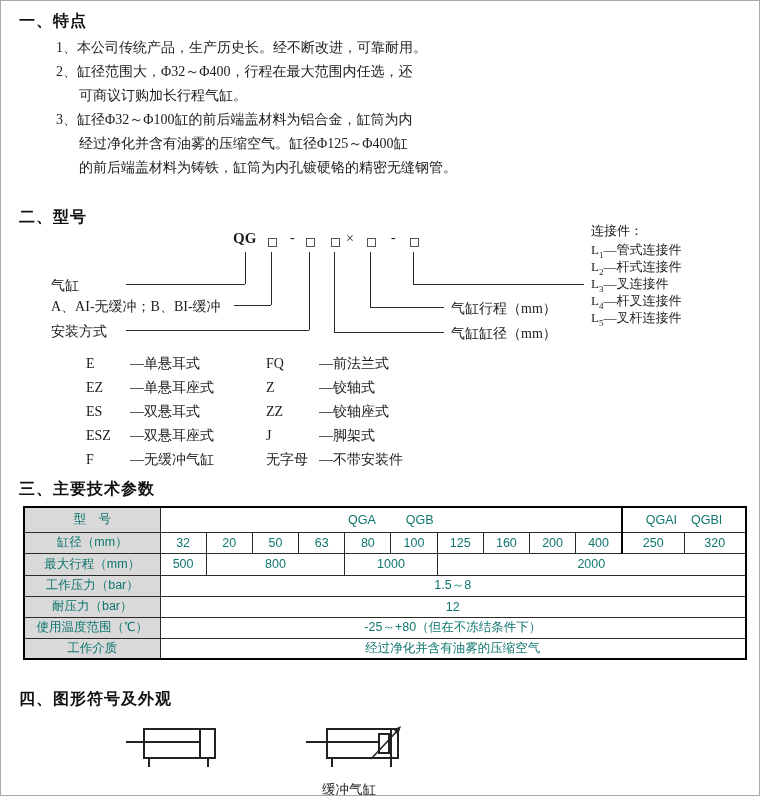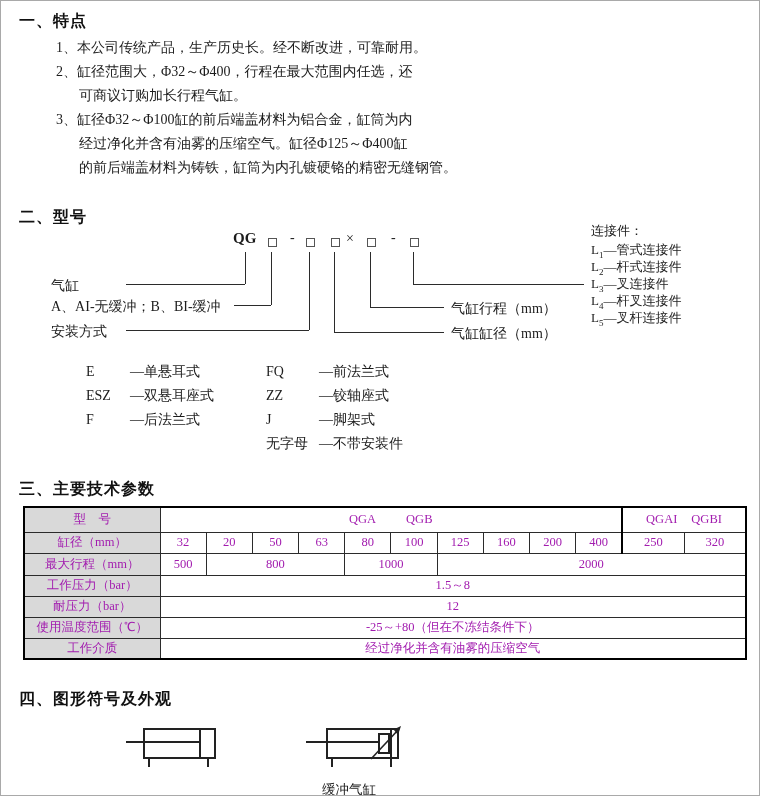--- a/index.html
+++ b/index.html
@@ -14,31 +14,31 @@
   }
   .s1line{position:absolute;font-size:14px;white-space:nowrap;}
   .lbl{position:absolute;font-size:14px;white-space:nowrap;}
   .hline{position:absolute;height:1px;background:#2b2b2b;}
   .vline{position:absolute;width:1px;background:#2b2b2b;}
   .fbox{position:absolute;width:7px;height:7px;border:1px solid #555;background:#fff;}
   .ftext{position:absolute;font-size:15px;font-weight:600;white-space:nowrap;}
   .fsym{position:absolute;font-size:14px;white-space:nowrap;}
   sub{font-size:9px;}
   
-  .mcol{position:absolute;font-size:14px;margin-top:8px;}
+  .mcol{position:absolute;font-size:14px;}
   .mrow{height:24px;white-space:nowrap;}
   .mcode{display:inline-block;width:44px;}
   .mcol2 .mcode{width:53px;}
   
   .connline{position:absolute;left:590px;font-size:13px;white-space:nowrap;}
   
   .tblwrap{position:absolute;left:22px;top:505px;width:724px;}
   table{border-collapse:collapse;table-layout:fixed;width:724px;border:2px solid #000;}
   td{border:1px solid #2b2b2b;text-align:center;vertical-align:middle;
-     font-family:Liberation Serif, serif;font-size:12.5px;color:#a21caf;
+     font-family:Liberation Sans, sans-serif;font-size:12.5px;color:#0f766e;
      padding:0;overflow:hidden;white-space:nowrap;}
   td.rh{background:#d9d9d9;}
   td.tl{border-left:2px solid #000;text-align:center;}
   .gapA{margin-left:30px;}
   .gapB{margin-left:14px;}
   
   .sym-rect{position:absolute;border:2px solid #222;box-sizing:border-box;background:#fff;}
   .tk-h{position:absolute;height:2px;background:#222;}
   .tk-v{position:absolute;width:2px;background:#222;}
   .cushion{position:absolute;border:2px solid #222;box-sizing:border-box;background:#fff;}
@@ -92,25 +92,28 @@
 
   <div class="connline" style="top:221px">连接件：</div>
   <div class="connline" style="top:240px"><span>L</span><sub>1</sub><span>—管式连接件</span></div>
   <div class="connline" style="top:257px"><span>L</span><sub>2</sub><span>—杆式连接件</span></div>
   <div class="connline" style="top:274px"><span>L</span><sub>3</sub><span>—叉连接件</span></div>
   <div class="connline" style="top:291px"><span>L</span><sub>4</sub><span>—杆叉连接件</span></div>
   <div class="connline" style="top:308px"><span>L</span><sub>5</sub><span>—叉杆连接件</span></div>
 
   <div class="mcol" style="left:85px;top:354px">
     <div class="mrow"><span class="mcode">E</span><span class="mdesc">—单悬耳式</span></div>
+    <div class="mrow"><span class="mcode">EZ</span><span class="mdesc">—单悬耳座式</span></div>
+    <div class="mrow"><span class="mcode">ES</span><span class="mdesc">—双悬耳式</span></div>
     <div class="mrow"><span class="mcode">ESZ</span><span class="mdesc">—双悬耳座式</span></div>
-    <div class="mrow"><span class="mcode">F</span><span class="mdesc">—后法兰式</span></div>
+    <div class="mrow"><span class="mcode">F</span><span class="mdesc">—无缓冲气缸</span></div>
   </div>
   <div class="mcol mcol2" style="left:265px;top:354px">
     <div class="mrow"><span class="mcode">FQ</span><span class="mdesc">—前法兰式</span></div>
+    <div class="mrow"><span class="mcode">Z</span><span class="mdesc">—铰轴式</span></div>
     <div class="mrow"><span class="mcode">ZZ</span><span class="mdesc">—铰轴座式</span></div>
     <div class="mrow"><span class="mcode">J</span><span class="mdesc">—脚架式</span></div>
     <div class="mrow"><span class="mcode">无字母</span><span class="mdesc">—不带安装件</span></div>
   </div>
 
   <div class="heading" style="left:18px;top:478px">三、主要技术参数</div>
   <div class="tblwrap">
     <table>
       <colgroup>
         <col style="width:136px">

